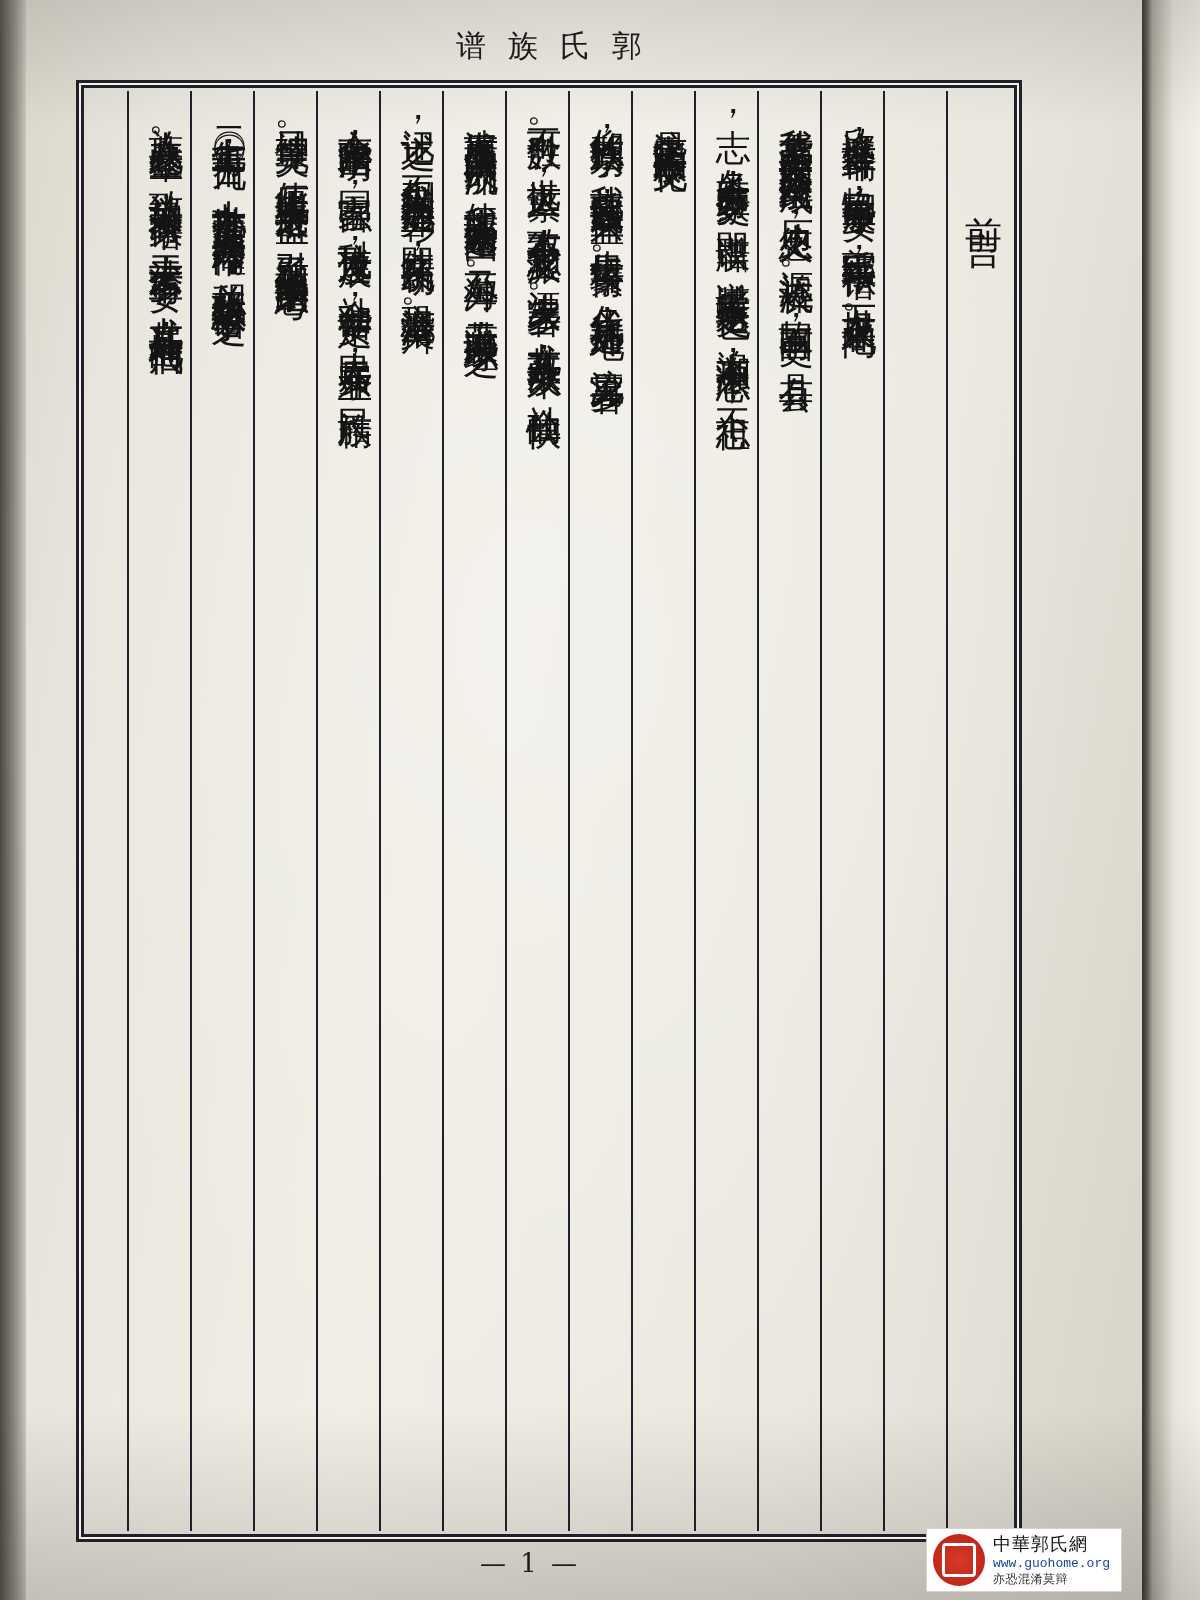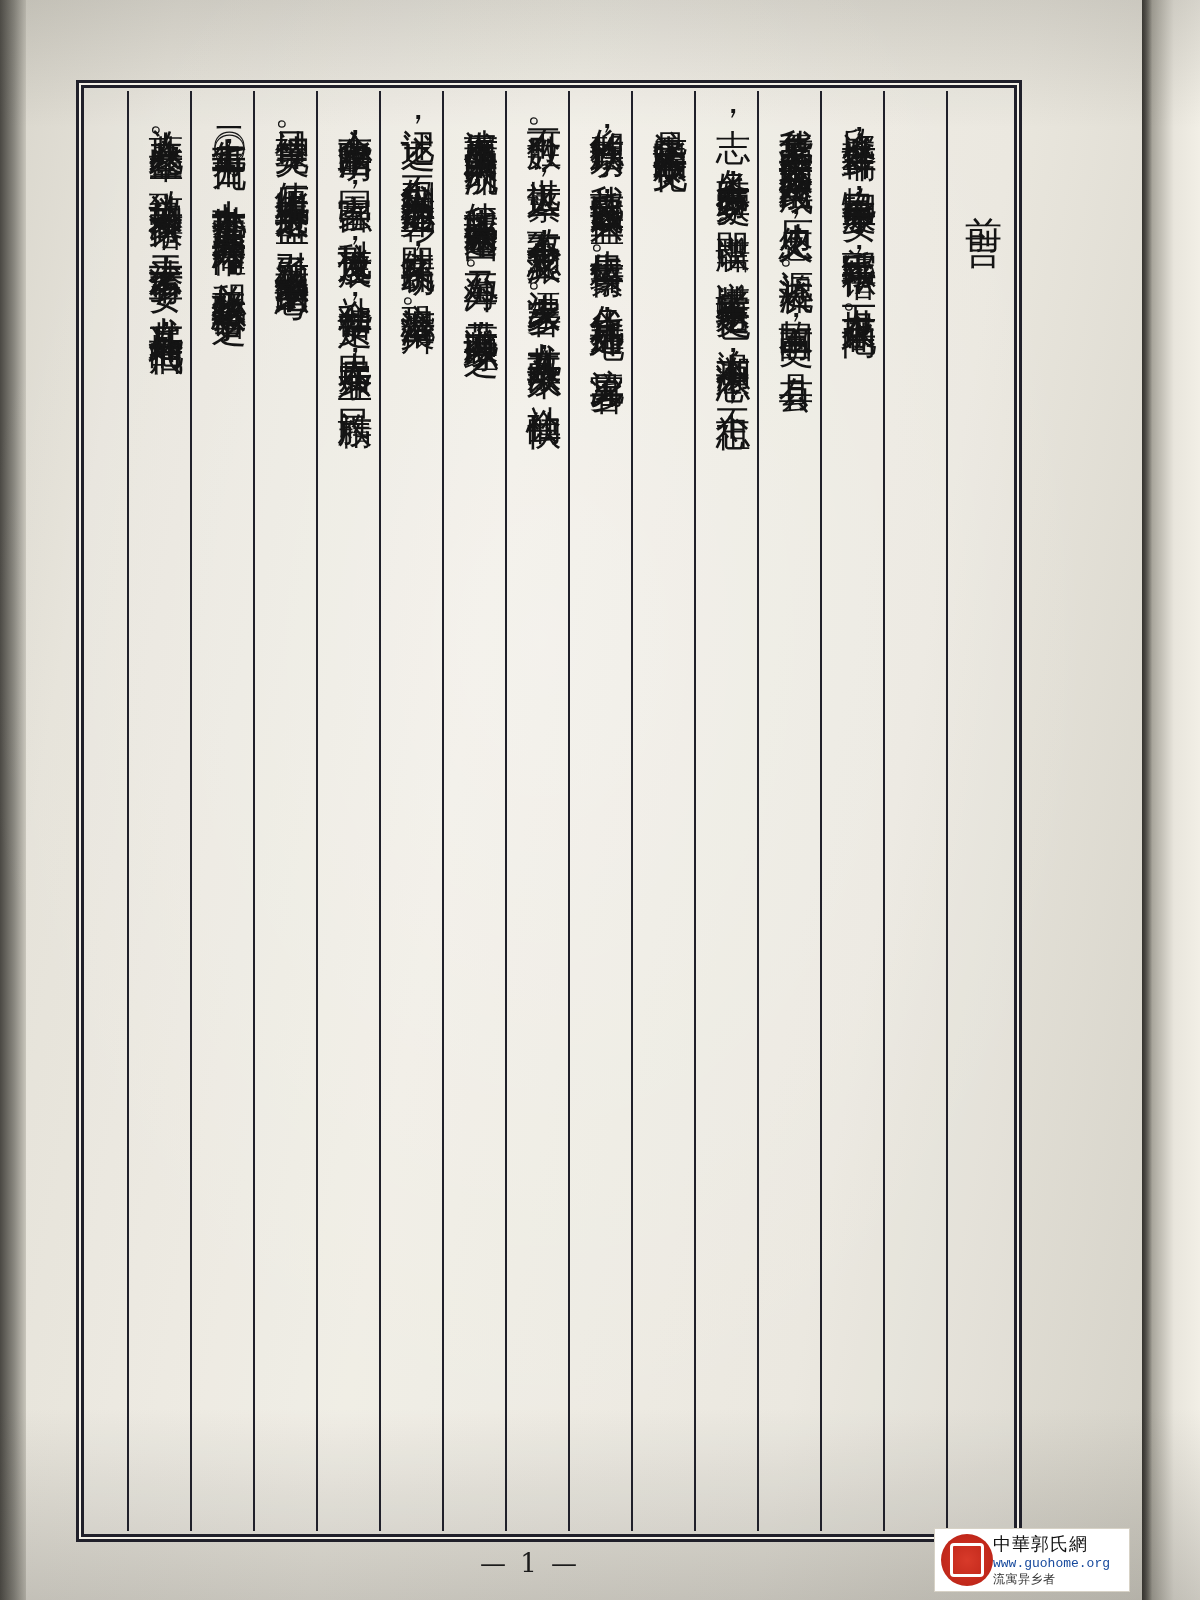--- a/index.html
+++ b/index.html
@@ -134,29 +134,29 @@
     text-align: center;
     font-size: 26px;
     color: #1b1b1b;
     letter-spacing: 3px;
     z-index: 5;
   }
 
   
   .watermark {
     position: absolute;
-    right: 70px;
+    right: 78px;
     bottom: 8px;
     width: 196px;
     height: 64px;
     background: #ffffff;
     border: 1px solid #d7d2c6;
     display: flex;
     align-items: center;
-    gap: 0;
+    gap: 8px;
     padding: 4px 6px;
     box-sizing: border-box;
     z-index: 6;
   }
   .wm-badge {
     width: 52px; height: 52px;
     flex: 0 0 52px;
     border-radius: 50%;
     background: radial-gradient(circle at 50% 50%, #d83a2a 0%, #c0271a 70%, #8d1a11 100%);
     position: relative;
@@ -193,20 +193,21 @@
   }
 </style>
 </head>
 <body>
 
 <div class="photo">
 
   <div class="spine-left"></div>
   <div class="facing-page"></div>
 
+  <div class="running-head">谱族氏郭</div>
 
   <div class="frame">
     <div class="columns">
 
       <div class="col heading">
         <span class="txt">前言</span>
       </div>
 
       <div class="col empty"></div>
 
@@ -250,17 +251,17 @@
     </div>
   </div>
 
   <div class="folio">— 1 —</div>
 
   <div class="watermark">
     <div class="wm-badge"></div>
     <div class="wm-text">
       <span class="wm-line1">中華郭氏網</span>
       <span class="wm-line2">www.guohome.org</span>
-      <span class="wm-line3">流寓异乡者</span>
+      <span class="wm-line3">亦恐混淆莫辩</span>
     </div>
   </div>
 
 </div>
 
 </body></html>

